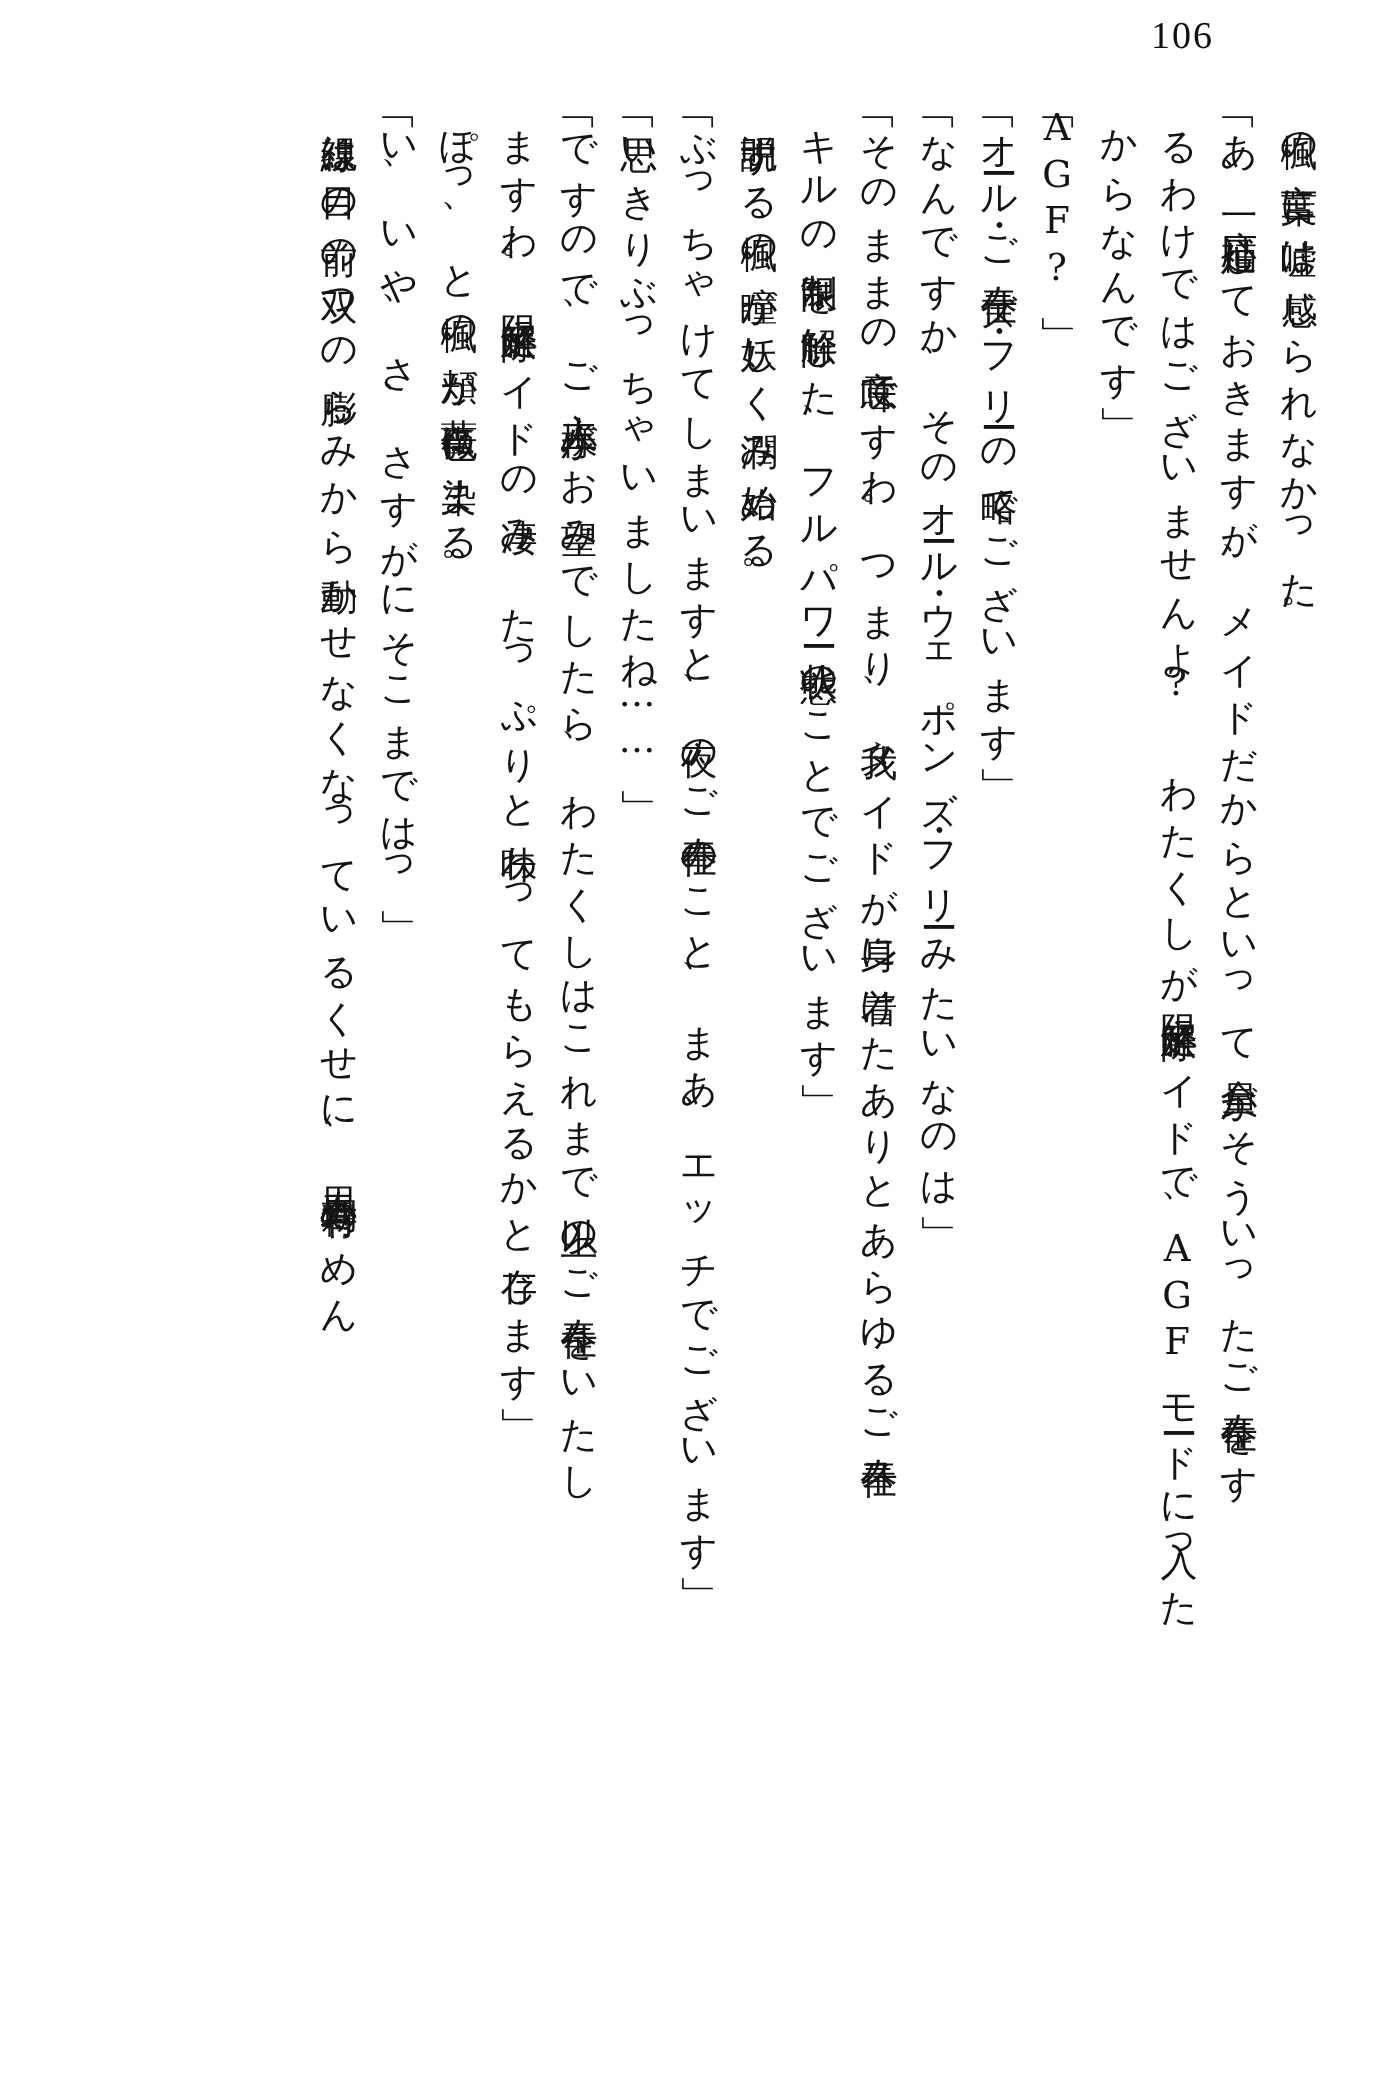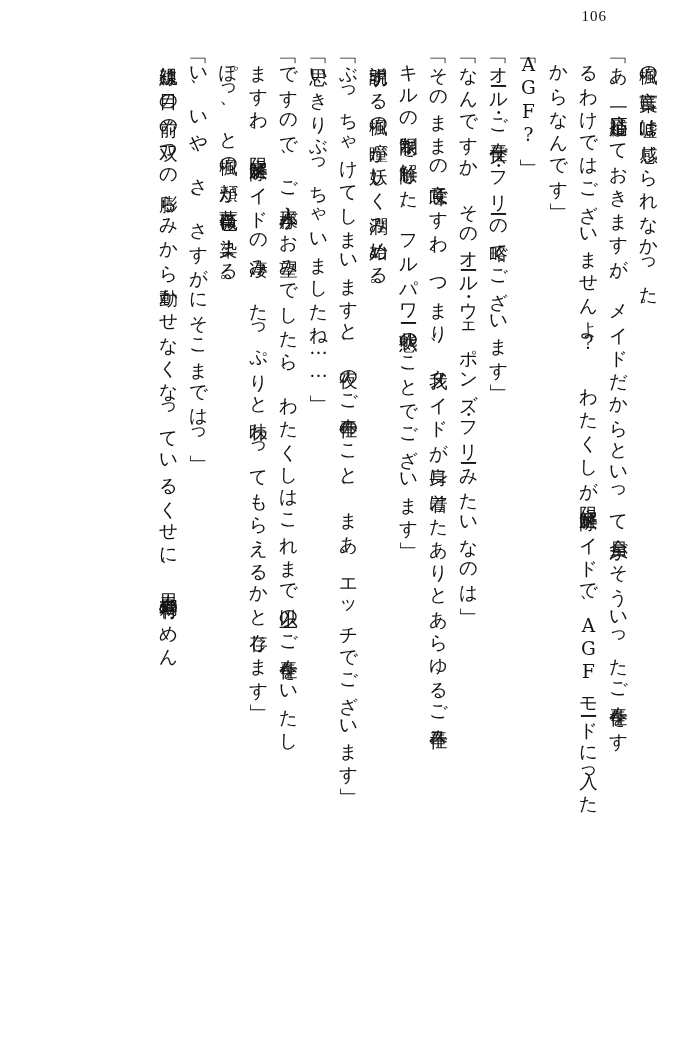--- a/index.html
+++ b/index.html
@@ -18,21 +18,21 @@
   #page {
     position: relative;
     width: 693px;
     height: 1050px;
     box-sizing: border-box;
   }
   #page-number {
     position: absolute;
     top: 8px;
     right: 86px;
-    font-size: 15px;
+    font-size: 19px;
     letter-spacing: 1px;
     color: #111;
     font-family: "Liberation Serif", serif;
   }
   #body-text {
     position: absolute;
     top: 52px;
     right: 36px;
     left: 24px;
     bottom: 30px;

